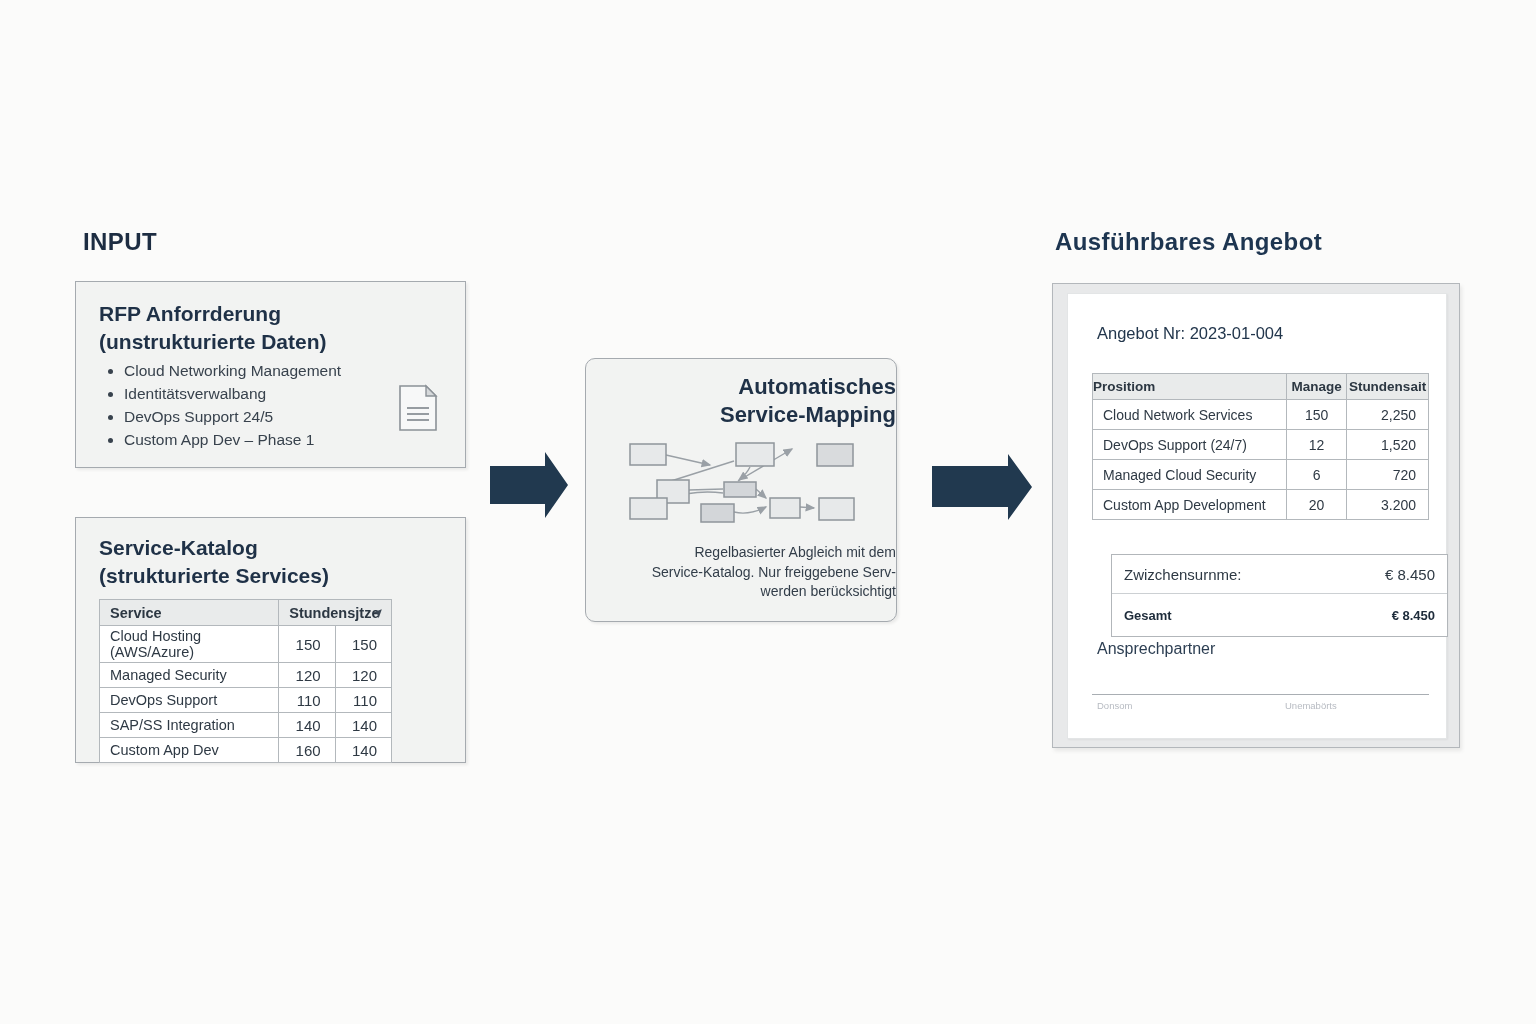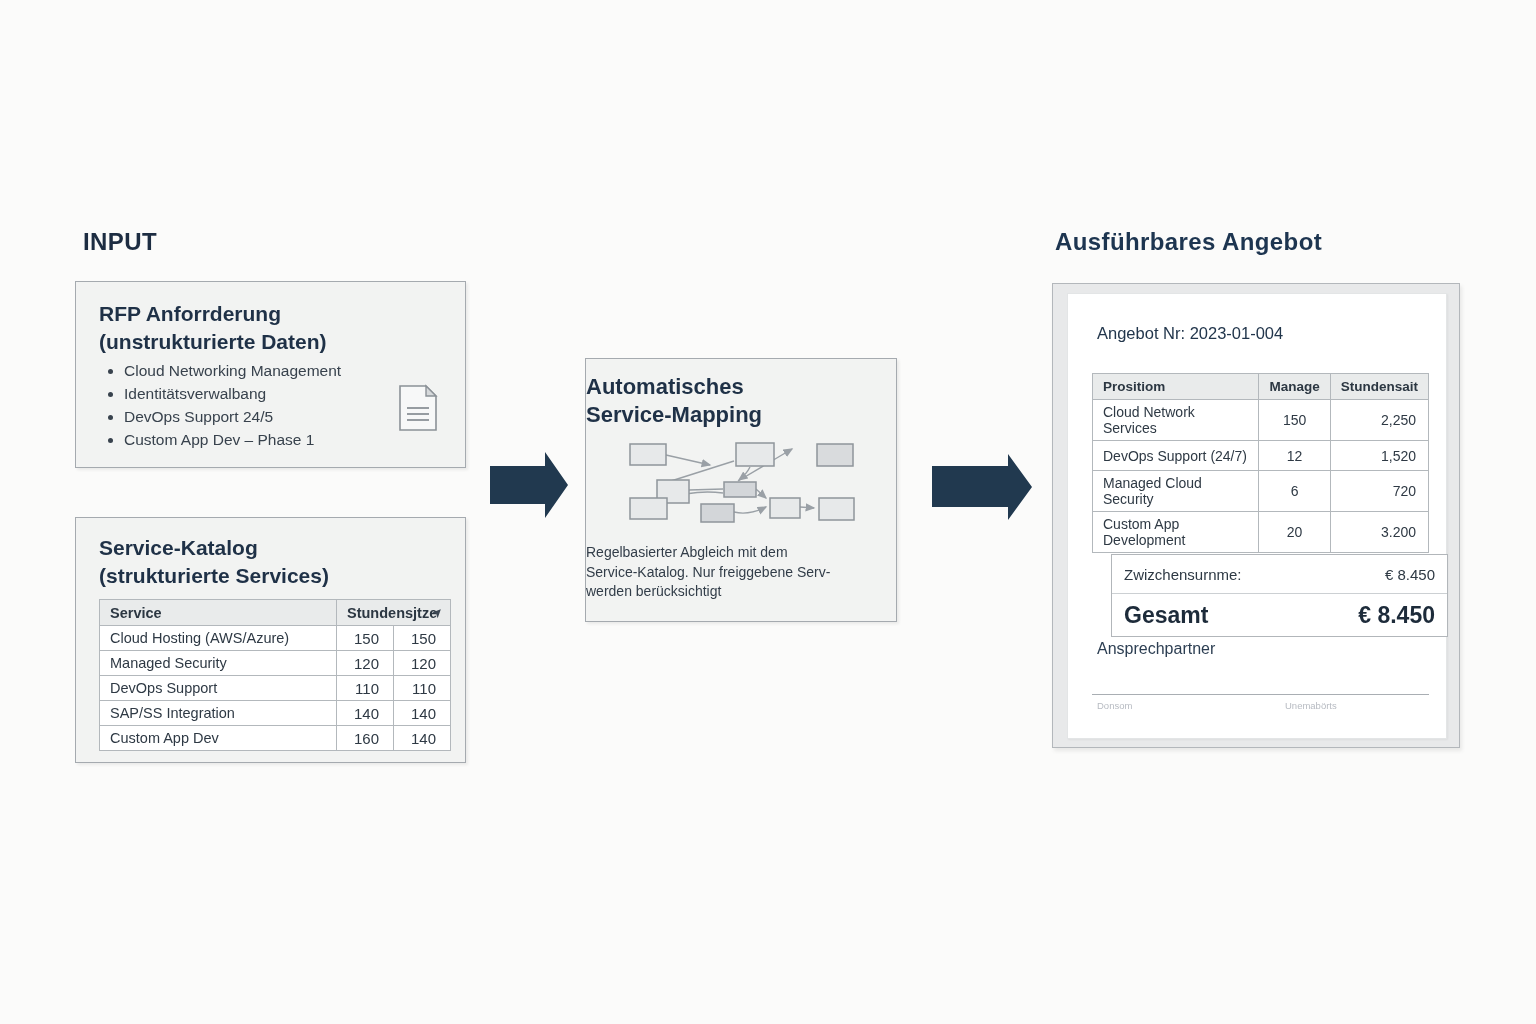--- a/index.html
+++ b/index.html
@@ -32,57 +32,57 @@
   #rfp-bullets li { margin-bottom:5px; list-style:disc; }
   #doc-icon { left:322px; top:102px; }
 
   
   #catalog-box { left:75px; top:517px; width:391px; height:246px; }
   #catalog-title { left:23px; top:16px; }
   table { border-collapse:collapse; }
   .tbl { position:absolute; background:#fff; }
   .tbl th, .tbl td { border:1px solid #b3b8bc; }
   .tbl thead th { background:#e9ebeb; font-weight:600; color:#2c3742; text-align:left; }
-  #catalog-table { left:23px; top:81px; width:352px; font-size:14.5px; }
+  #catalog-table { left:23px; top:81px; width:293px; font-size:14.5px; }
   #catalog-table th { font-size:14.5px; padding:4px 10px; height:26px; }
   #catalog-table td { padding:2px 10px; height:25px; color:#2e3944; }
   #catalog-table td.num { text-align:right; padding-right:14px; font-size:15px; width:57px; }
   #catalog-table .rate-head { position:relative; }
   .sort-icon { position:absolute; right:8px; top:6px; font-size:11px; color:#3c4document; color:#3d4854;
     display:inline-block; transform:rotate(-45deg); }
 
   
   .flow-arrow { display:block; }
   #flow-arrow-1 { left:490px; top:452px; }
   #flow-arrow-2 { left:932px; top:454px; }
 
   
-  #mapping-box { left:585px; top:358px; width:312px; height:264px; text-align:left; }
+  #mapping-box { left:585px; top:358px; width:312px; height:264px; text-align:right;border-radius:10px; }
   #mapping-title { width:100%; top:14px; left:0; font-size:22px; font-weight:700; color:#1f3147; line-height:28px; }
   #mapping-diagram { left:0; top:76px; }
   #mapping-caption { width:100%; left:0; top:184px; font-size:14px; color:#323d49; line-height:19.5px; }
 
   
   #output-title-wrap { left:1055px; top:228px; }
   #offer-panel { left:1052px; top:283px; width:408px; height:465px; background:#e8e9ea;
     border:1px solid #b3b7bb; box-shadow:2px 3px 4px rgba(0,0,0,.08); }
   #offer-page { left:14px; top:9px; width:380px; height:446px; background:#ffffff;
     box-shadow:1px 1px 2px rgba(0,0,0,.05); border:1px solid #e3e5e6; }
   #doc-number { left:29px; top:30px; font-size:16.5px; color:#22364c; }
   #offer-table { left:24px; top:79px; width:337px; font-size:14px; }
-  #offer-table th { font-size:13.5px; padding:5px 10px; height:15px; }
+  #offer-table th { font-size:13.5px; padding:5px 0; height:15px; }
   #offer-table th.c { text-align:center; }
   #offer-table td { padding:4px 10px; height:30px; color:#2e3944; }
   #offer-table td.qty { text-align:center; width:60px; }
   #offer-table td.amt { text-align:right; width:82px; padding-right:12px; }
 
   #summary-box { left:24px; top:260px; width:337px; border:1px solid #b2b6ba; background:#fff;margin-left:19px; }
   .sum-row { display:flex; justify-content:space-between; align-items:center; padding:0 12px; }
   #subtotal-row { height:39px; font-size:15px; color:#2e3944; border-bottom:1px solid #ccd0d3; }
-  #total-row { height:42px; font-size:23px; font-weight:700; color:#1d2b3a; }
+  #total-row { height:42px; font-size:13px; font-weight:700; color:#1d2b3a; }
 
   #contact-heading { left:29px; top:346px; font-size:16px; color:#2c3e52; }
   #sig-rule { left:24px; top:400px; width:337px; height:1px; background:#a9aeb3; }
   .sig { top:406px; font-size:9.5px; color:#b7bbc2; }
   #sig-left { left:29px; }
   #sig-right { left:217px; }
 </style>
 </head>
 <body>
 

